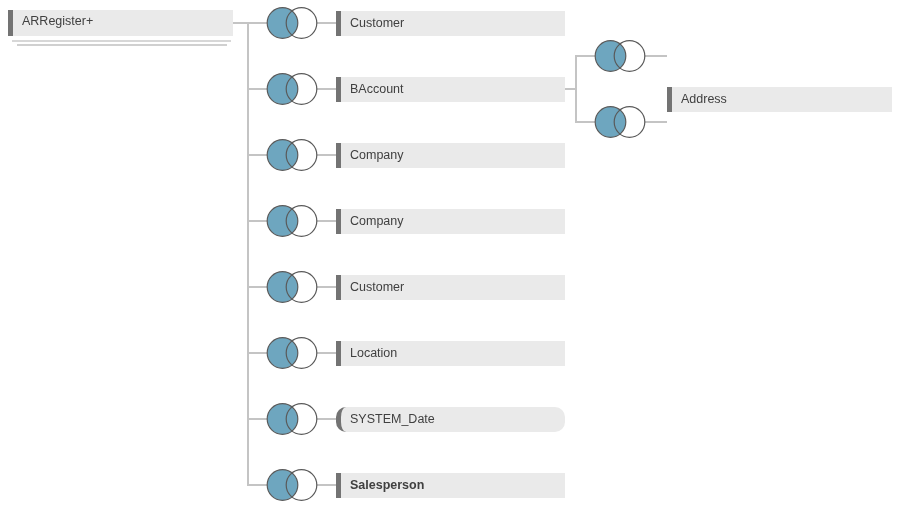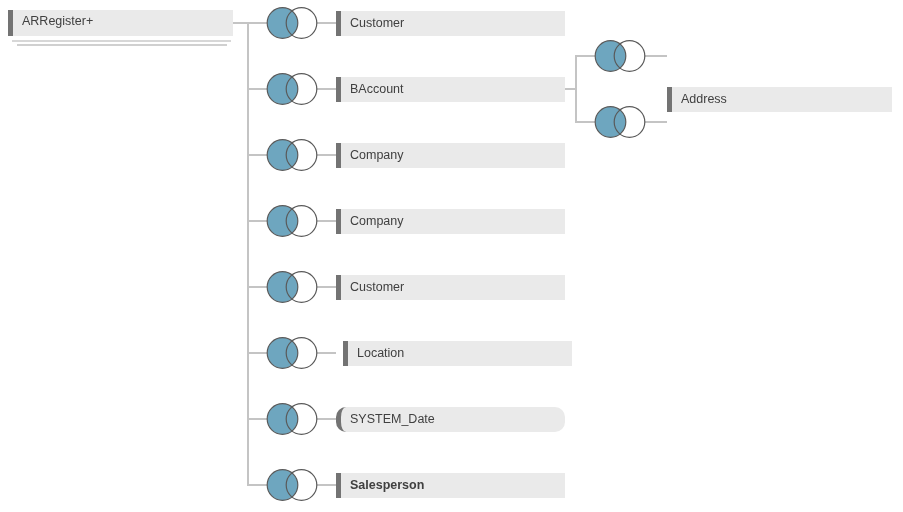--- a/index.html
+++ b/index.html
@@ -135,21 +135,21 @@
   </div>
   <div class="node table-node" style="top:143px;">
     <span class="node-label">Company</span>
   </div>
   <div class="node table-node" style="top:209px;">
     <span class="node-label">Company</span>
   </div>
   <div class="node table-node" style="top:275px;">
     <span class="node-label">Customer</span>
   </div>
-  <div class="node table-node" style="top:341px;margin-left:7px;">
+  <div class="node table-node" style="top:341px;">
     <span class="node-label">Location</span>
   </div>
   <div class="node table-node" style="top:407px;border-radius:10px;">
     <span class="node-label">SYSTEM_Date</span>
   </div>
   <div class="node table-node" style="top:473px;font-weight:bold;">
     <span class="node-label">Salesperson</span>
   </div>
 
   <div class="conn" style="left:565px; top:88px; width:12px; height:2px;"></div>

